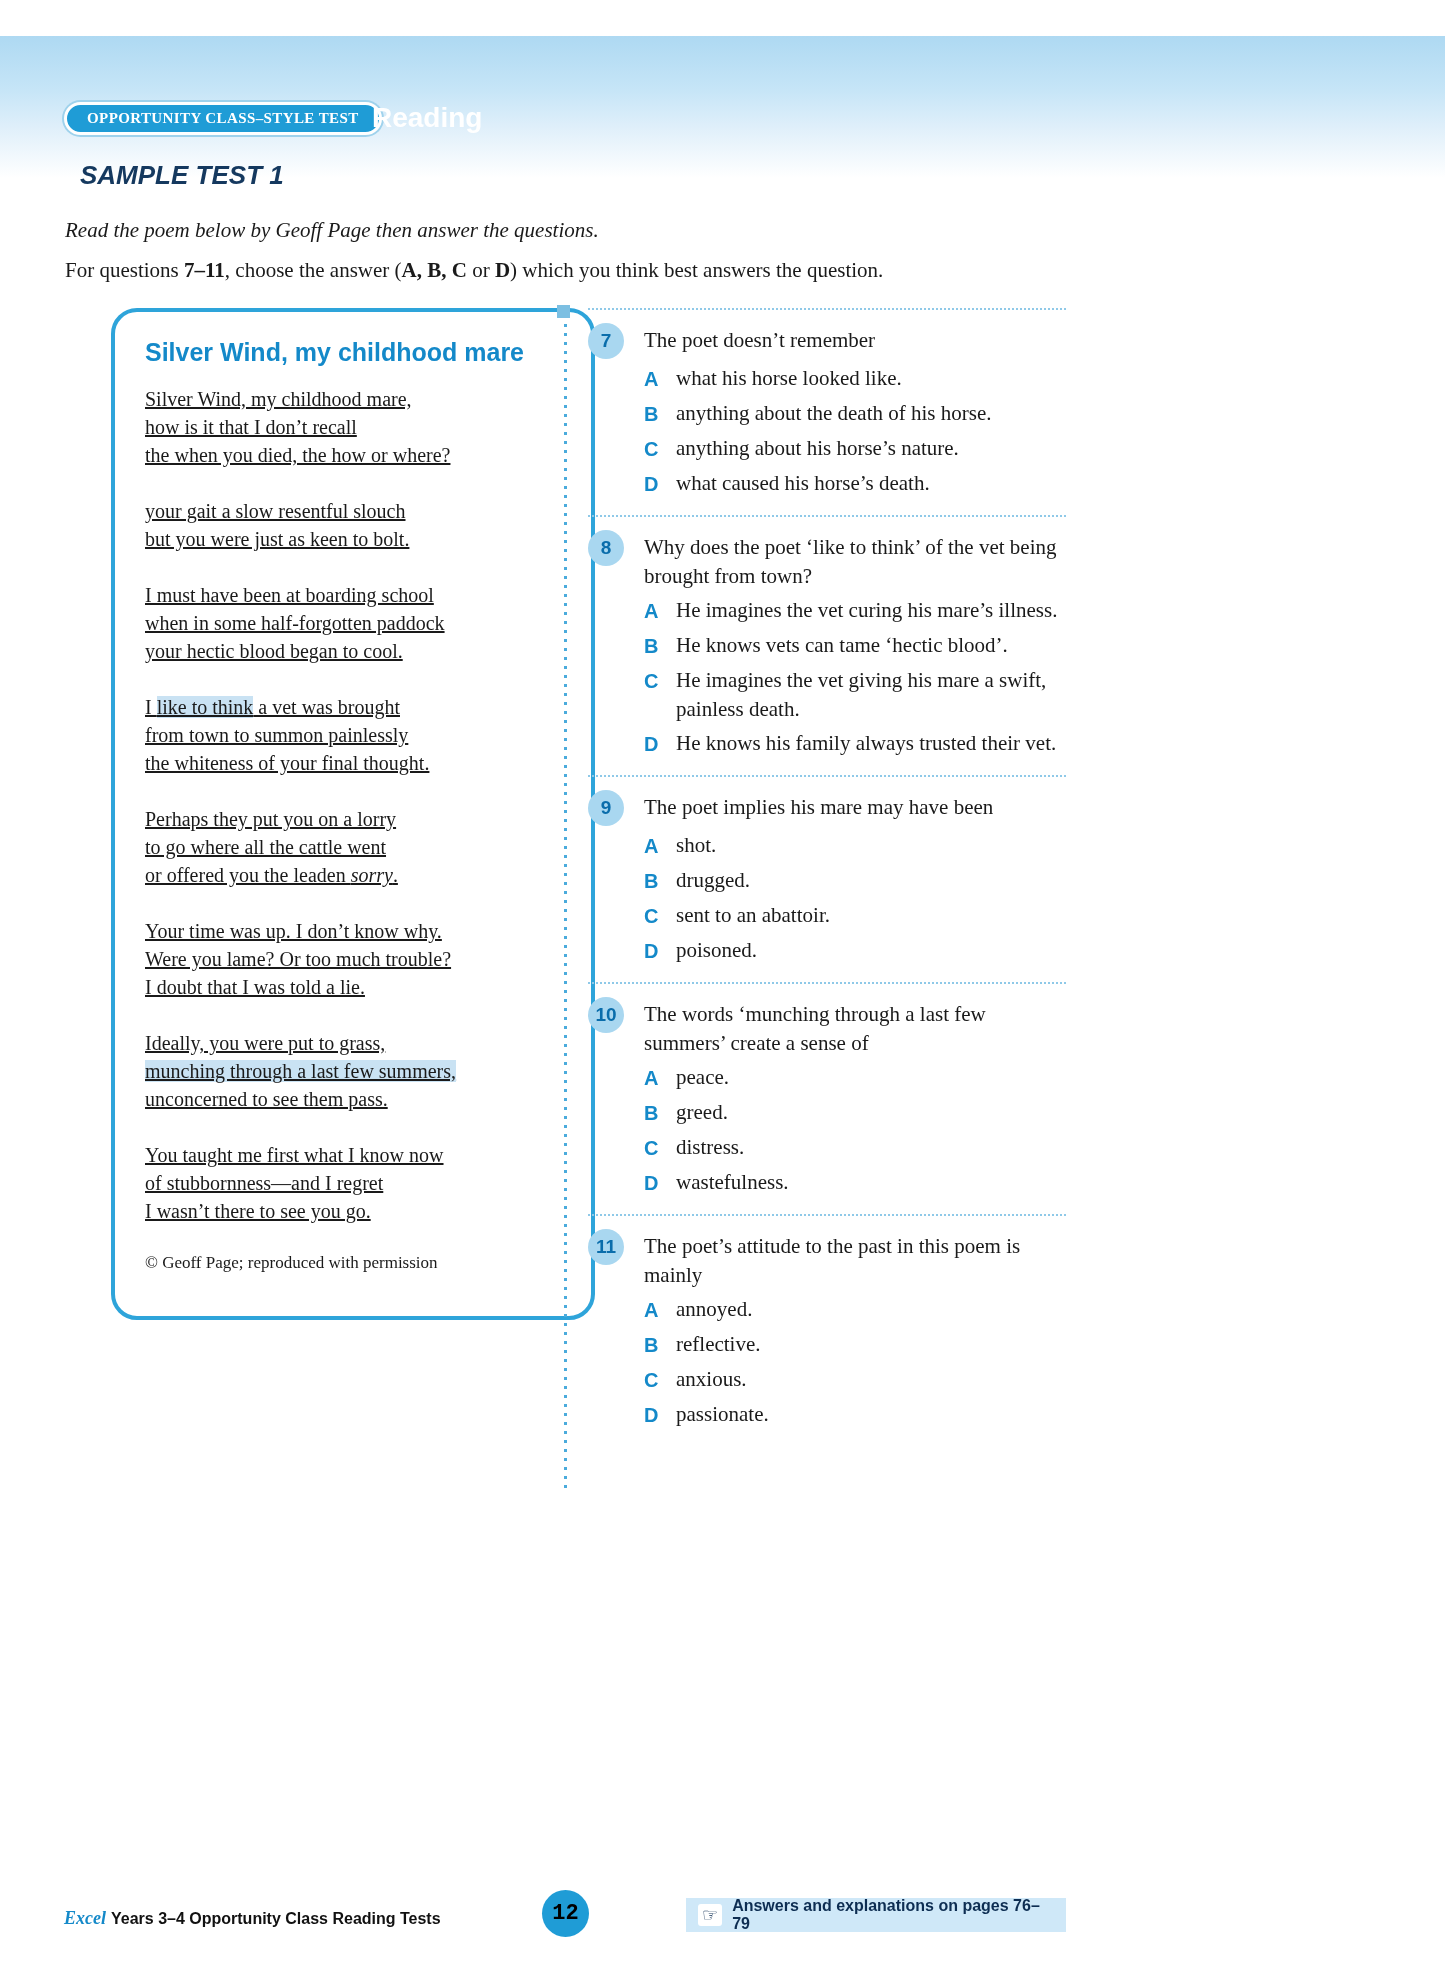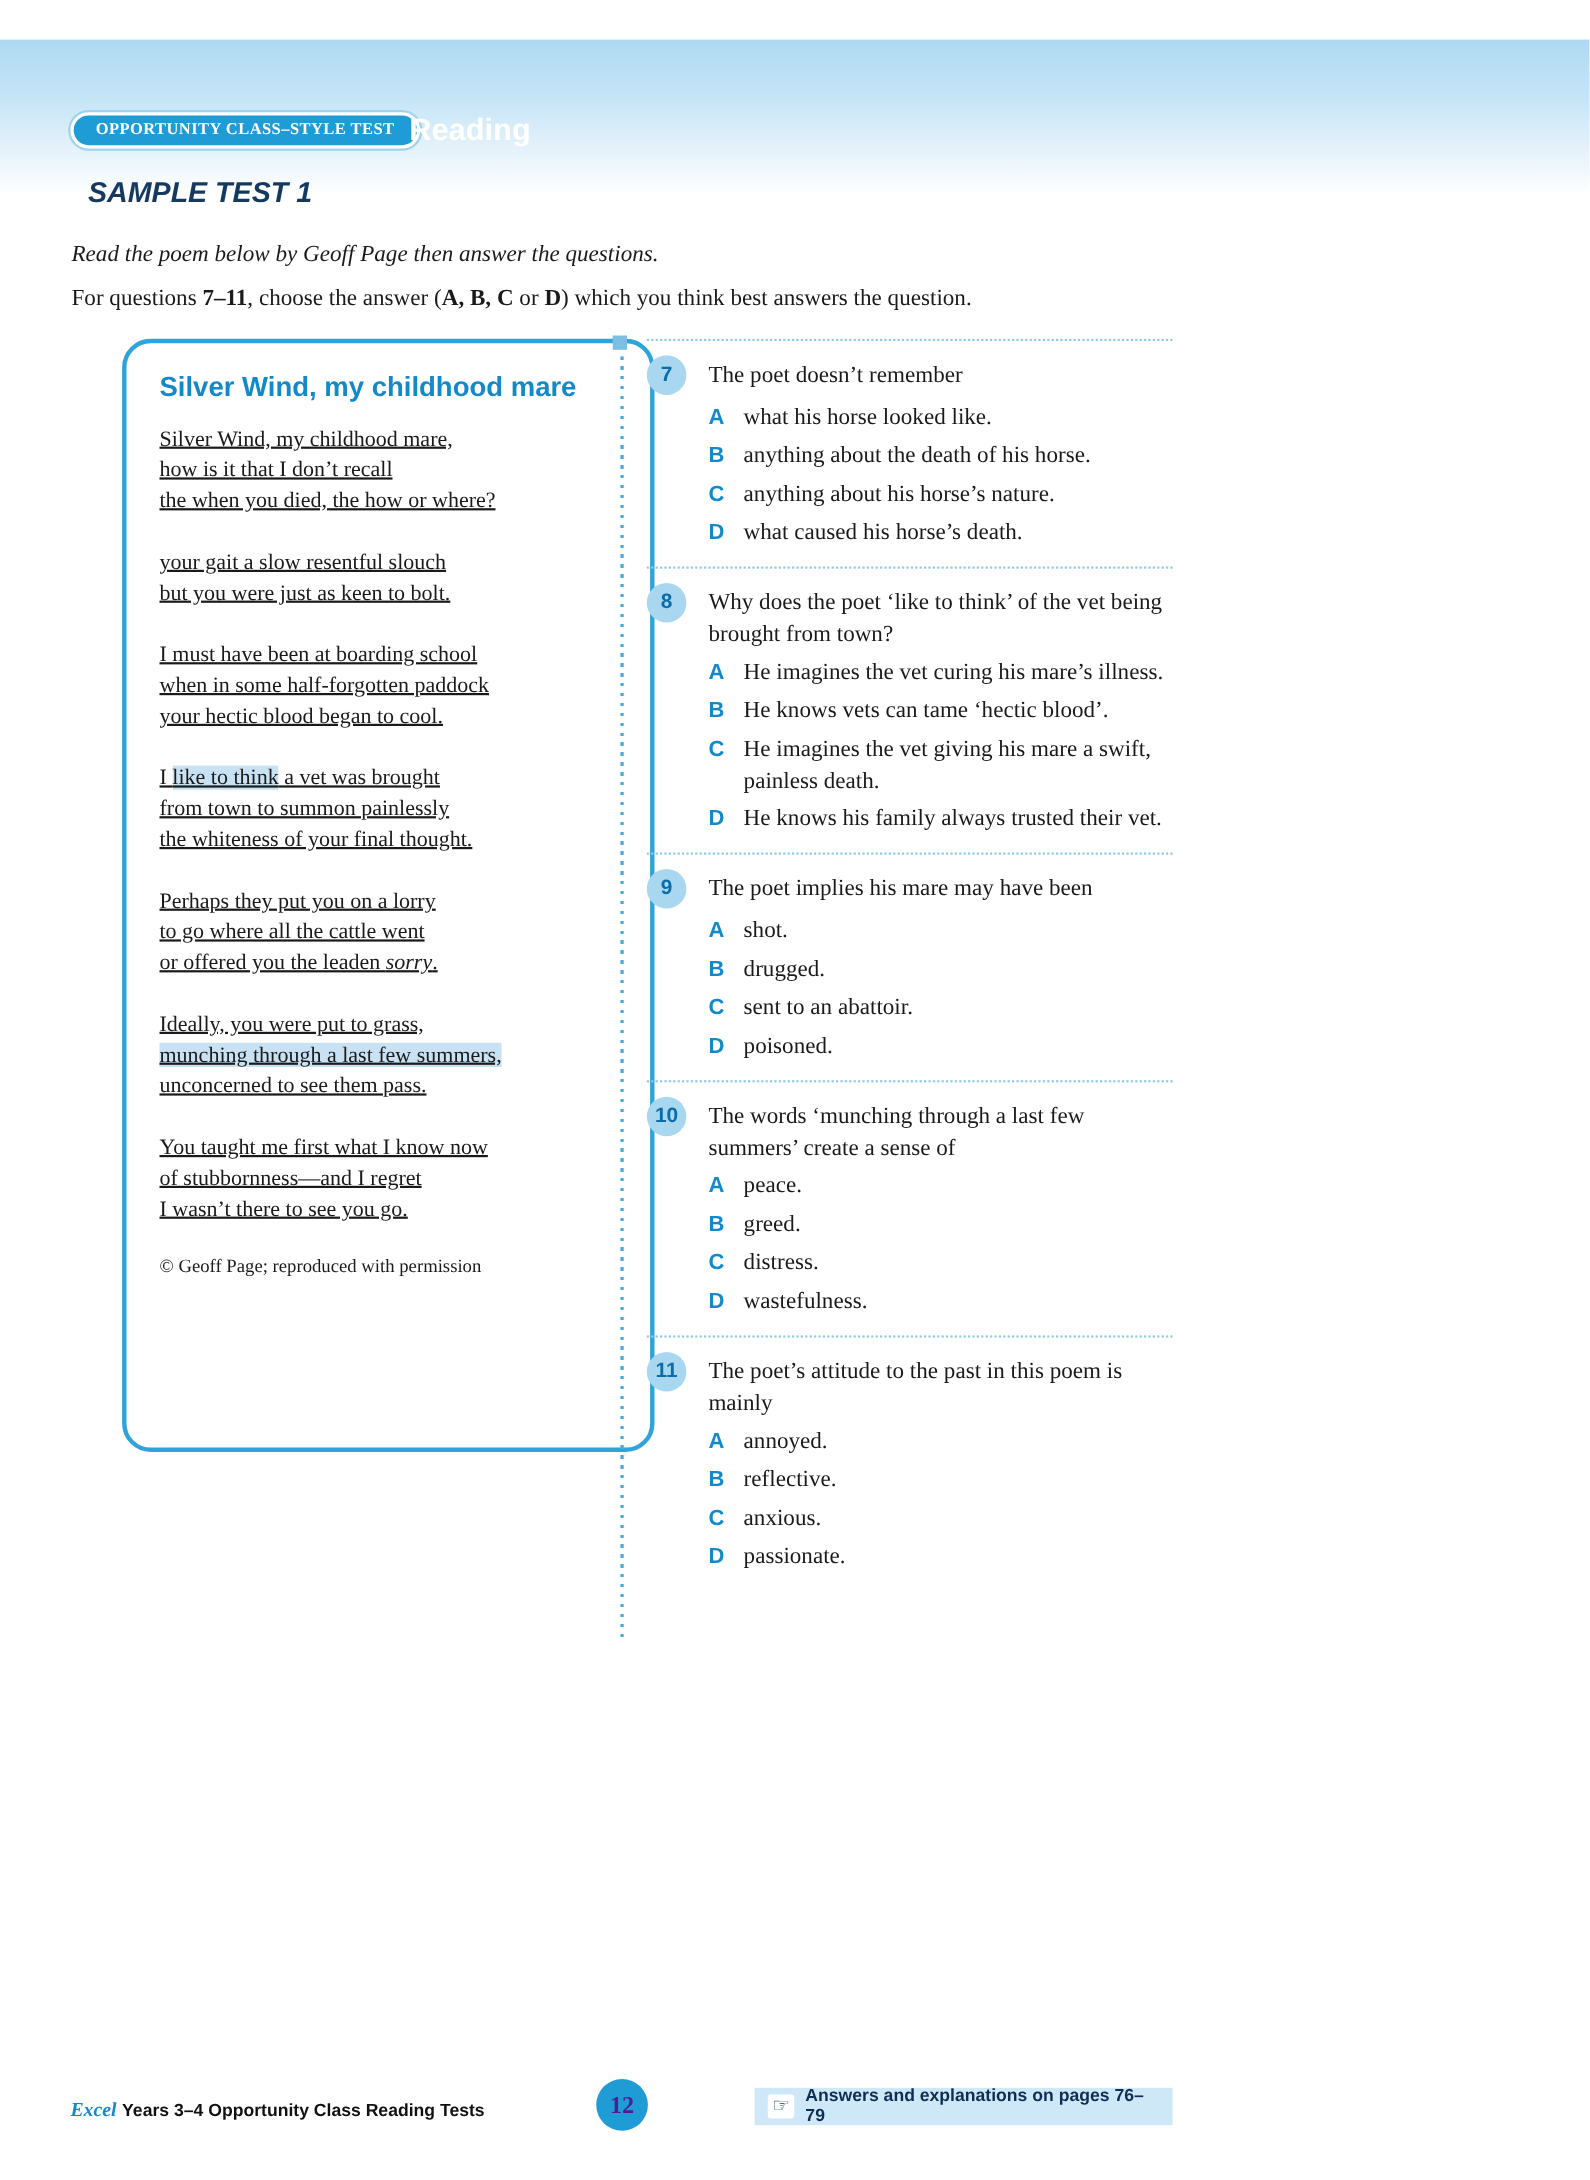--- a/index.html
+++ b/index.html
@@ -114,22 +114,22 @@
     font-size: 16px; font-weight: bold; color: #111111;
     display: flex; align-items: baseline; gap: 5px;
   }
   .brand {
     font-family: "Liberation Serif", serif;
     font-style: italic; font-weight: bold; font-size: 18px; color: #1489c9;
   }
   .page-circle {
     position: absolute; top: 1890px; left: 542px;
     width: 47px; height: 47px; border-radius: 50%;
-    background: #1f9cd6; color: #4c1d95;
-    font-family: Liberation Serif, serif; font-weight: bold; font-size: 22px;
+    background: #1f9cd6; color: #000000;
+    font-family: Liberation Mono, monospace; font-weight: bold; font-size: 22px;
     display: flex; align-items: center; justify-content: center;
   }
   .footer-right {
     position: absolute; top: 1898px; left: 686px;
     width: 380px; height: 34px;
     background: #cfe8f8;
     display: flex; align-items: center; gap: 10px;
     padding: 0 12px;
     font-family: "Liberation Sans", sans-serif;
     font-weight: bold; font-size: 16px; color: #0d2d52;
@@ -177,20 +177,25 @@
     <div class="pline">from town to summon painlessly</div>
     <div class="pline">the whiteness of your final thought.</div>
   </div>
 
   <div class="stanza">
     <div class="pline">Perhaps they put you on a lorry</div>
     <div class="pline">to go where all the cattle went</div>
     <div class="pline"><span>or offered you the leaden </span><i>sorry</i><span>.</span></div>
   </div>
 
+  <div class="stanza">
+    <div class="pline">Your time was up. I don’t know why.</div>
+    <div class="pline">Were you lame? Or too much trouble?</div>
+    <div class="pline">I doubt that I was told a lie.</div>
+  </div>
 
   <div class="stanza">
     <div class="pline">Ideally, you were put to grass,</div>
     <div class="pline"><span class="hl">munching through a last few summers,</span></div>
     <div class="pline">unconcerned to see them pass.</div>
   </div>
 
   <div class="stanza">
     <div class="pline">You taught me first what I know now</div>
     <div class="pline">of stubbornness—and I regret</div>

